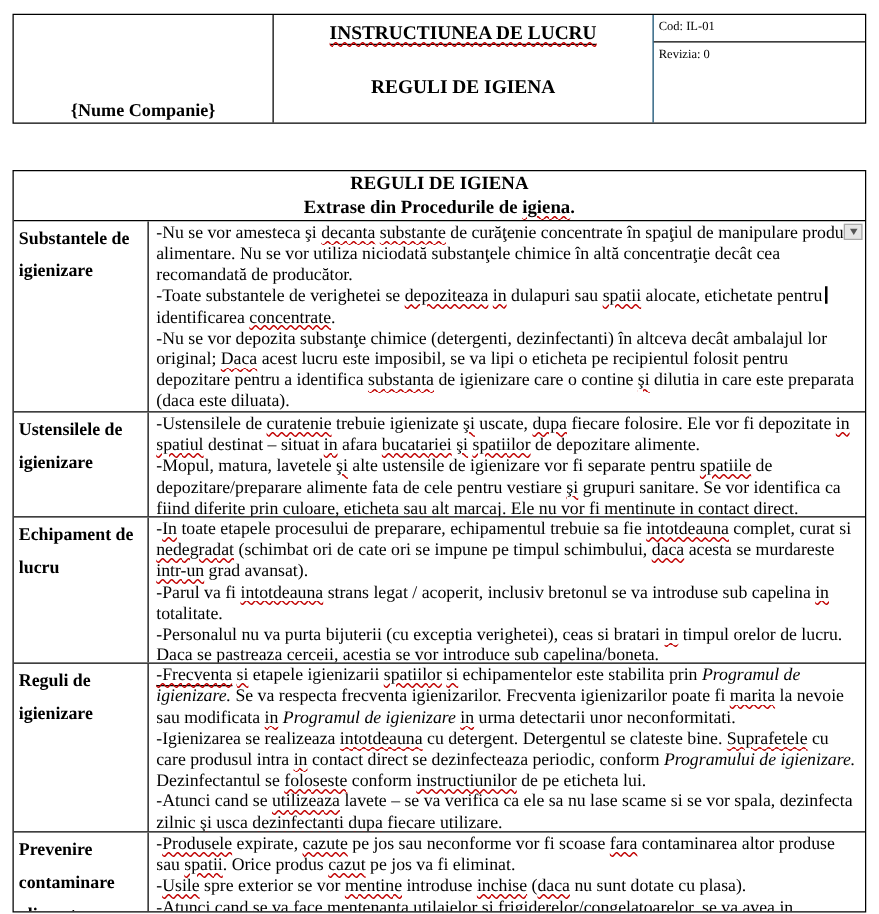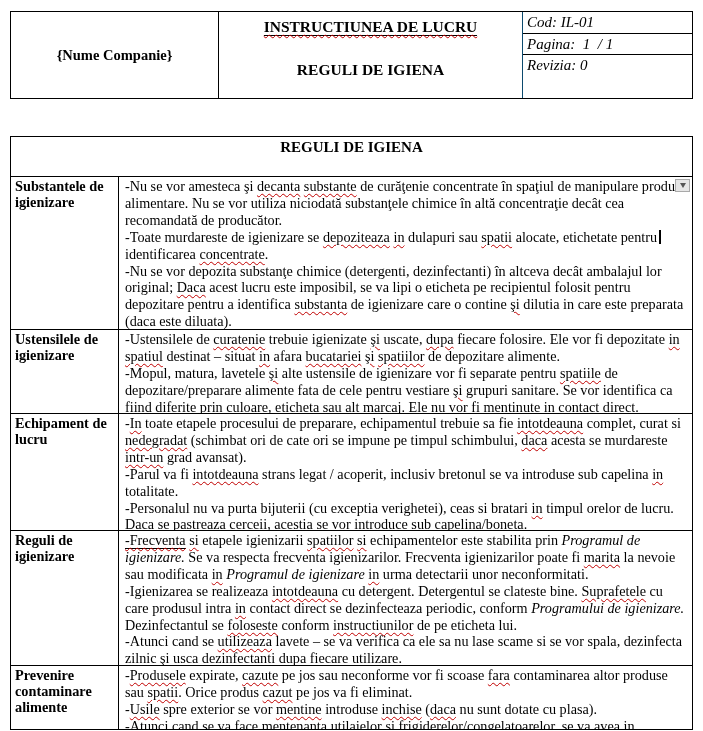--- a/index.html
+++ b/index.html
@@ -9,33 +9,33 @@
   }
   .page{position:relative;width:703px;height:731px;background:#fff;}
 
   
   .hdr-table{
     position:absolute;left:10px;top:11px;width:683px;height:88px;
     border:1px solid #000;box-sizing:border-box;
     display:grid;grid-template-columns:208px 304px 1fr;
   }
   .hdr-company{
-    border-right:1px solid #000;display:flex;align-items:center;justify-content:center;
+    border-right:1px solid #000;display:flex;align-items:flex-end;justify-content:center;
     font-weight:bold;font-size:14.5px;
   }
   .hdr-center{
     border-right:1px solid #0c4a6e;display:flex;flex-direction:column;align-items:center;
     padding-top:5px;box-sizing:border-box;
   }
   .hdr-doc-title{font-weight:bold;font-size:15.5px;line-height:19px;}
   .hdr-doc-subtitle{font-weight:bold;font-size:15.5px;line-height:19px;margin-top:24px;}
   .hdr-meta{display:grid;grid-template-rows:repeat(4,1fr);}
   .hdr-meta-row{
     border-bottom:1px solid #000;box-sizing:border-box;
-    font-size:15px;line-height:20px;padding:0 4px;white-space:pre;font-style:italic;
+    font-size:10px;line-height:20px;padding:0 4px;white-space:pre;
   }
   .hdr-meta-row:last-child{border-bottom:none;}
 
   
   .rules-table{
     position:absolute;left:10px;top:136px;width:683px;height:594px;
     border:1px solid #000;box-sizing:border-box;overflow:hidden;background:#fff;
   }
   .rules-title{
     height:40px;border-bottom:1px solid #000;box-sizing:border-box;
@@ -47,21 +47,21 @@
     border-bottom:1px solid #000;box-sizing:border-box;overflow:hidden;
   }
   #rows .row:last-child{border-bottom:none;}
   #rows .row:nth-child(1){height:153px;}
   #rows .row:nth-child(2){height:84px;}
   #rows .row:nth-child(3){height:117px;}
   #rows .row:nth-child(4){height:135px;}
   #rows .row:nth-child(5){height:63px;}
   .row-label{
     border-right:1px solid #000;box-sizing:border-box;
-    font-weight:bold;font-size:14.3px;line-height:16px;padding:1px 4px;overflow:hidden;
+    font-weight:bold;font-size:14.3px;line-height:26px;padding:1px 4px;overflow:hidden;
   }
   .row-content{
     position:relative;font-size:14.2px;line-height:16.9px;
     padding:1px 5px 1px 6px;overflow:hidden;
   }
   .para{margin:0;}
 
   
   .sp{
     text-decoration-line:underline;text-decoration-style:wavy;
@@ -96,38 +96,38 @@
   <div class="hdr-table">
     <div class="hdr-company">
       <span>{Nume Companie}</span>
     </div>
     <div class="hdr-center">
       <div class="hdr-doc-title"><span class="u"><span class="sp">INSTRUCTIUNEA DE LUCRU</span></span></div>
       <div class="hdr-doc-subtitle">REGULI DE IGIENA</div>
     </div>
     <div class="hdr-meta">
       <div class="hdr-meta-row">Cod: IL-01</div>
-      <div class="hdr-meta-row">Pagina:  1  / 1</div>
       <div class="hdr-meta-row">Revizia: 0</div>
     </div>
   </div>
 
   <div class="rules-table">
     <div class="rules-title">
       <div class="line">REGULI DE IGIENA</div>
+      <div class="line"><span>Extrase din Procedurile de </span><span class="sp">igiena</span><span>.</span></div>
     </div>
     <div id="rows">
         <div class="row">
     <div class="row-label">Substantele de igienizare</div>
     <div class="row-content">
       <div class="dd show">
         <div class="tri"></div>
       </div>
     <div class="para"><span>-Nu se vor amesteca şi </span><span class="sp">decanta</span><span> </span><span class="sp">substante</span><span> de curăţenie concentrate în spaţiul de manipulare produse alimentare. Nu se vor utiliza niciodată substanţele chimice în altă concentraţie decât cea recomandată de producător.</span></div>
-            <div class="para"><span>-Toate murdareste de igienizare se </span><span class="sp">depoziteaza</span><span> </span><span class="sp">in</span><span> dulapuri sau </span><span class="sp">spatii</span><span> alocate, etichetate pentru</span><span class="caret"></span><span> identificarea </span><span class="sp">concentrate</span><span>.</span></div>
+            <div class="para"><span>-Toate substantele de verighetei se </span><span class="sp">depoziteaza</span><span> </span><span class="sp">in</span><span> dulapuri sau </span><span class="sp">spatii</span><span> alocate, etichetate pentru</span><span class="caret"></span><span> identificarea </span><span class="sp">concentrate</span><span>.</span></div>
             <div class="para"><span>-Nu se vor depozita substanţe chimice (detergenti, dezinfectanti) în altceva decât ambalajul lor original; </span><span class="sp">Daca</span><span> acest lucru este imposibil, se va lipi o eticheta pe recipientul folosit pentru depozitare pentru a identifica </span><span class="sp">substanta</span><span> de igienizare care o contine </span><span class="sp">şi</span><span> dilutia in care este preparata (daca este diluata).</span></div>
           </div>
   </div>
         <div class="row">
     <div class="row-label">Ustensilele de igienizare</div>
     <div class="row-content">
 
     <div class="para"><span>-Ustensilele de </span><span class="sp">curatenie</span><span> trebuie igienizate </span><span class="sp">şi</span><span> uscate, </span><span class="sp">dupa</span><span> fiecare folosire. Ele vor fi depozitate </span><span class="sp">in</span><span> </span><span class="sp">spatiul</span><span> destinat – situat </span><span class="sp">in</span><span> afara </span><span class="sp">bucatariei</span><span> </span><span class="sp">şi</span><span> </span><span class="sp">spatiilor</span><span> de depozitare alimente.</span></div>
             <div class="para"><span>-Mopul, matura, lavetele </span><span class="sp">şi</span><span> alte ustensile de igienizare vor fi separate pentru </span><span class="sp">spatiile</span><span> de depozitare/preparare alimente fata de cele pentru vestiare </span><span class="sp">şi</span><span> grupuri sanitare. Se vor identifica ca fiind diferite prin culoare, eticheta sau alt marcaj. Ele nu vor fi mentinute in contact direct.</span></div>
           </div>

